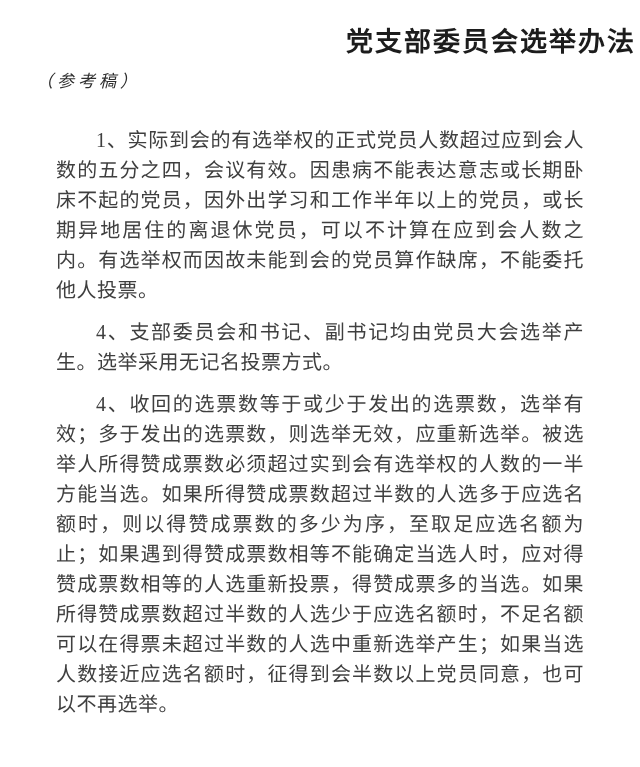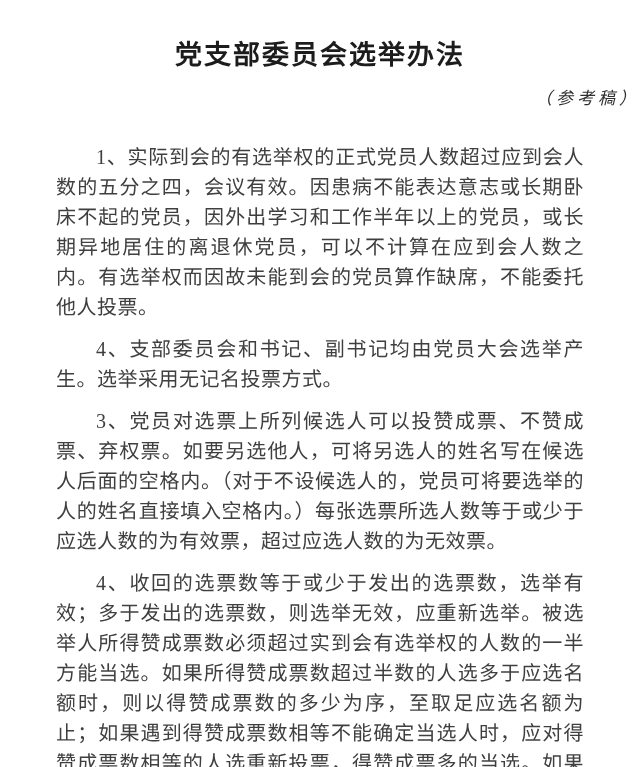--- a/index.html
+++ b/index.html
@@ -14,38 +14,39 @@
     font-family: "Liberation Serif", serif;
   }
   .page {
     box-sizing: border-box;
     width: 640px;
     height: 767px;
     padding-top: 22px;
     background: #ffffff;
   }
   .doc-title {
-    text-align: center;
+    text-align: right;
     font-size: 27px;
     font-weight: bold;
     color: #1c1c1c;
     letter-spacing: 2px;
     line-height: 32px;
-    margin: 17px;
+    margin: 4px;
     font-family: "Liberation Serif", serif;
   }
   .doc-subtitle {
-    text-align: right;
+    text-align: left;
     font-size: 17px;
     color: #2e2e2e;
     margin-top: 13px;
     line-height: 22px;
     letter-spacing: 4px;
     font-style: italic;
     font-family: "Liberation Serif", serif;
+    padding-left: 36px;
   }
   .doc-body {
     width: 552px;
     margin: 32px auto 0 auto;
     font-size: 20px;
     line-height: 30px;
     color: #3f3f3f;
     text-align: justify;
     text-justify: inter-ideograph;
   }
@@ -61,17 +62,16 @@
 
 <div class="page">
 
   <h1 class="doc-title">党支部委员会选举办法</h1>
 
   <div class="doc-subtitle">（参考稿）</div>
 
   <div class="doc-body">
     <p>1、实际到会的有选举权的正式党员人数超过应到会人数的五分之四，会议有效。因患病不能表达意志或长期卧床不起的党员，因外出学习和工作半年以上的党员，或长期异地居住的离退休党员，可以不计算在应到会人数之内。有选举权而因故未能到会的党员算作缺席，不能委托他人投票。</p>
     <p>4、支部委员会和书记、副书记均由党员大会选举产生。选举采用无记名投票方式。</p>
-    <p>3、党员对选票上所列候选人可以投赞成票、不赞成票、弃权票。如要另选他人，可将另选人的姓名写在候选人后面的空格内。（对于不设候选人的，党员可将要选举的人的姓名直接填入空格内。）每张选票所选人数等于或少于应选人数的为有效票，超过应选人数的为无效票。</p>
     <p>4、收回的选票数等于或少于发出的选票数，选举有效；多于发出的选票数，则选举无效，应重新选举。被选举人所得赞成票数必须超过实到会有选举权的人数的一半方能当选。如果所得赞成票数超过半数的人选多于应选名额时，则以得赞成票数的多少为序，至取足应选名额为止；如果遇到得赞成票数相等不能确定当选人时，应对得赞成票数相等的人选重新投票，得赞成票多的当选。如果所得赞成票数超过半数的人选少于应选名额时，不足名额可以在得票未超过半数的人选中重新选举产生；如果当选人数接近应选名额时，征得到会半数以上党员同意，也可以不再选举。</p>
   </div>
 
 </div>
 
 </body></html>

